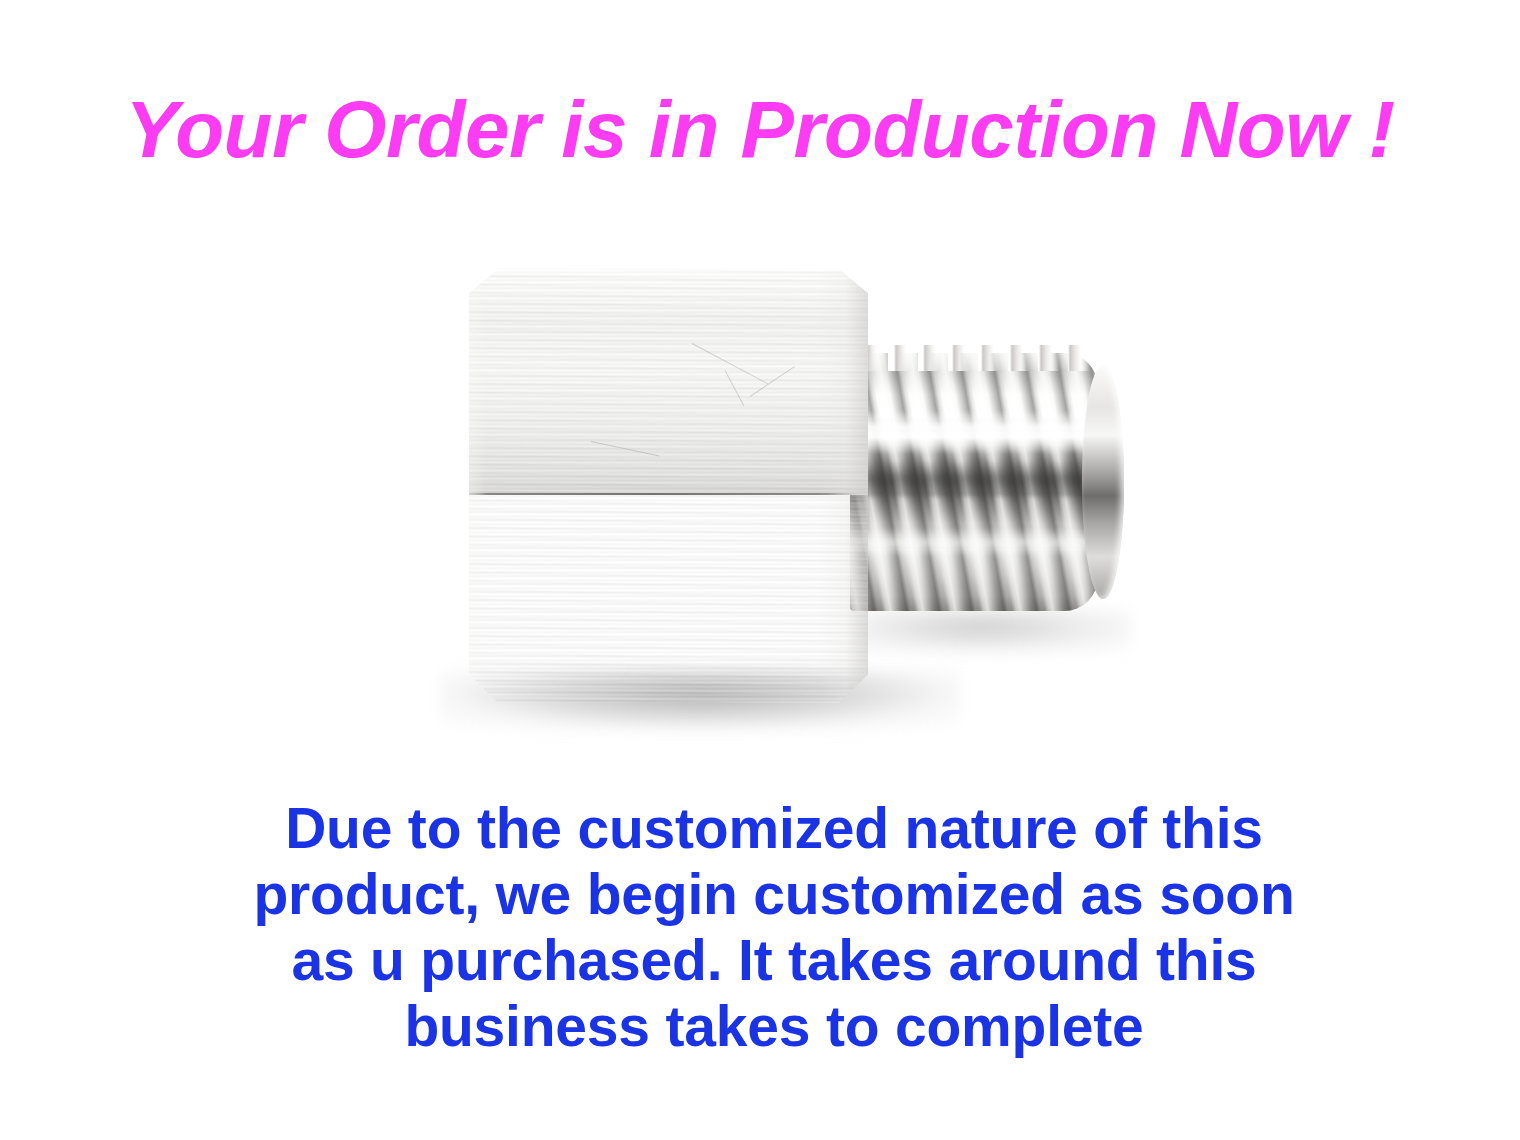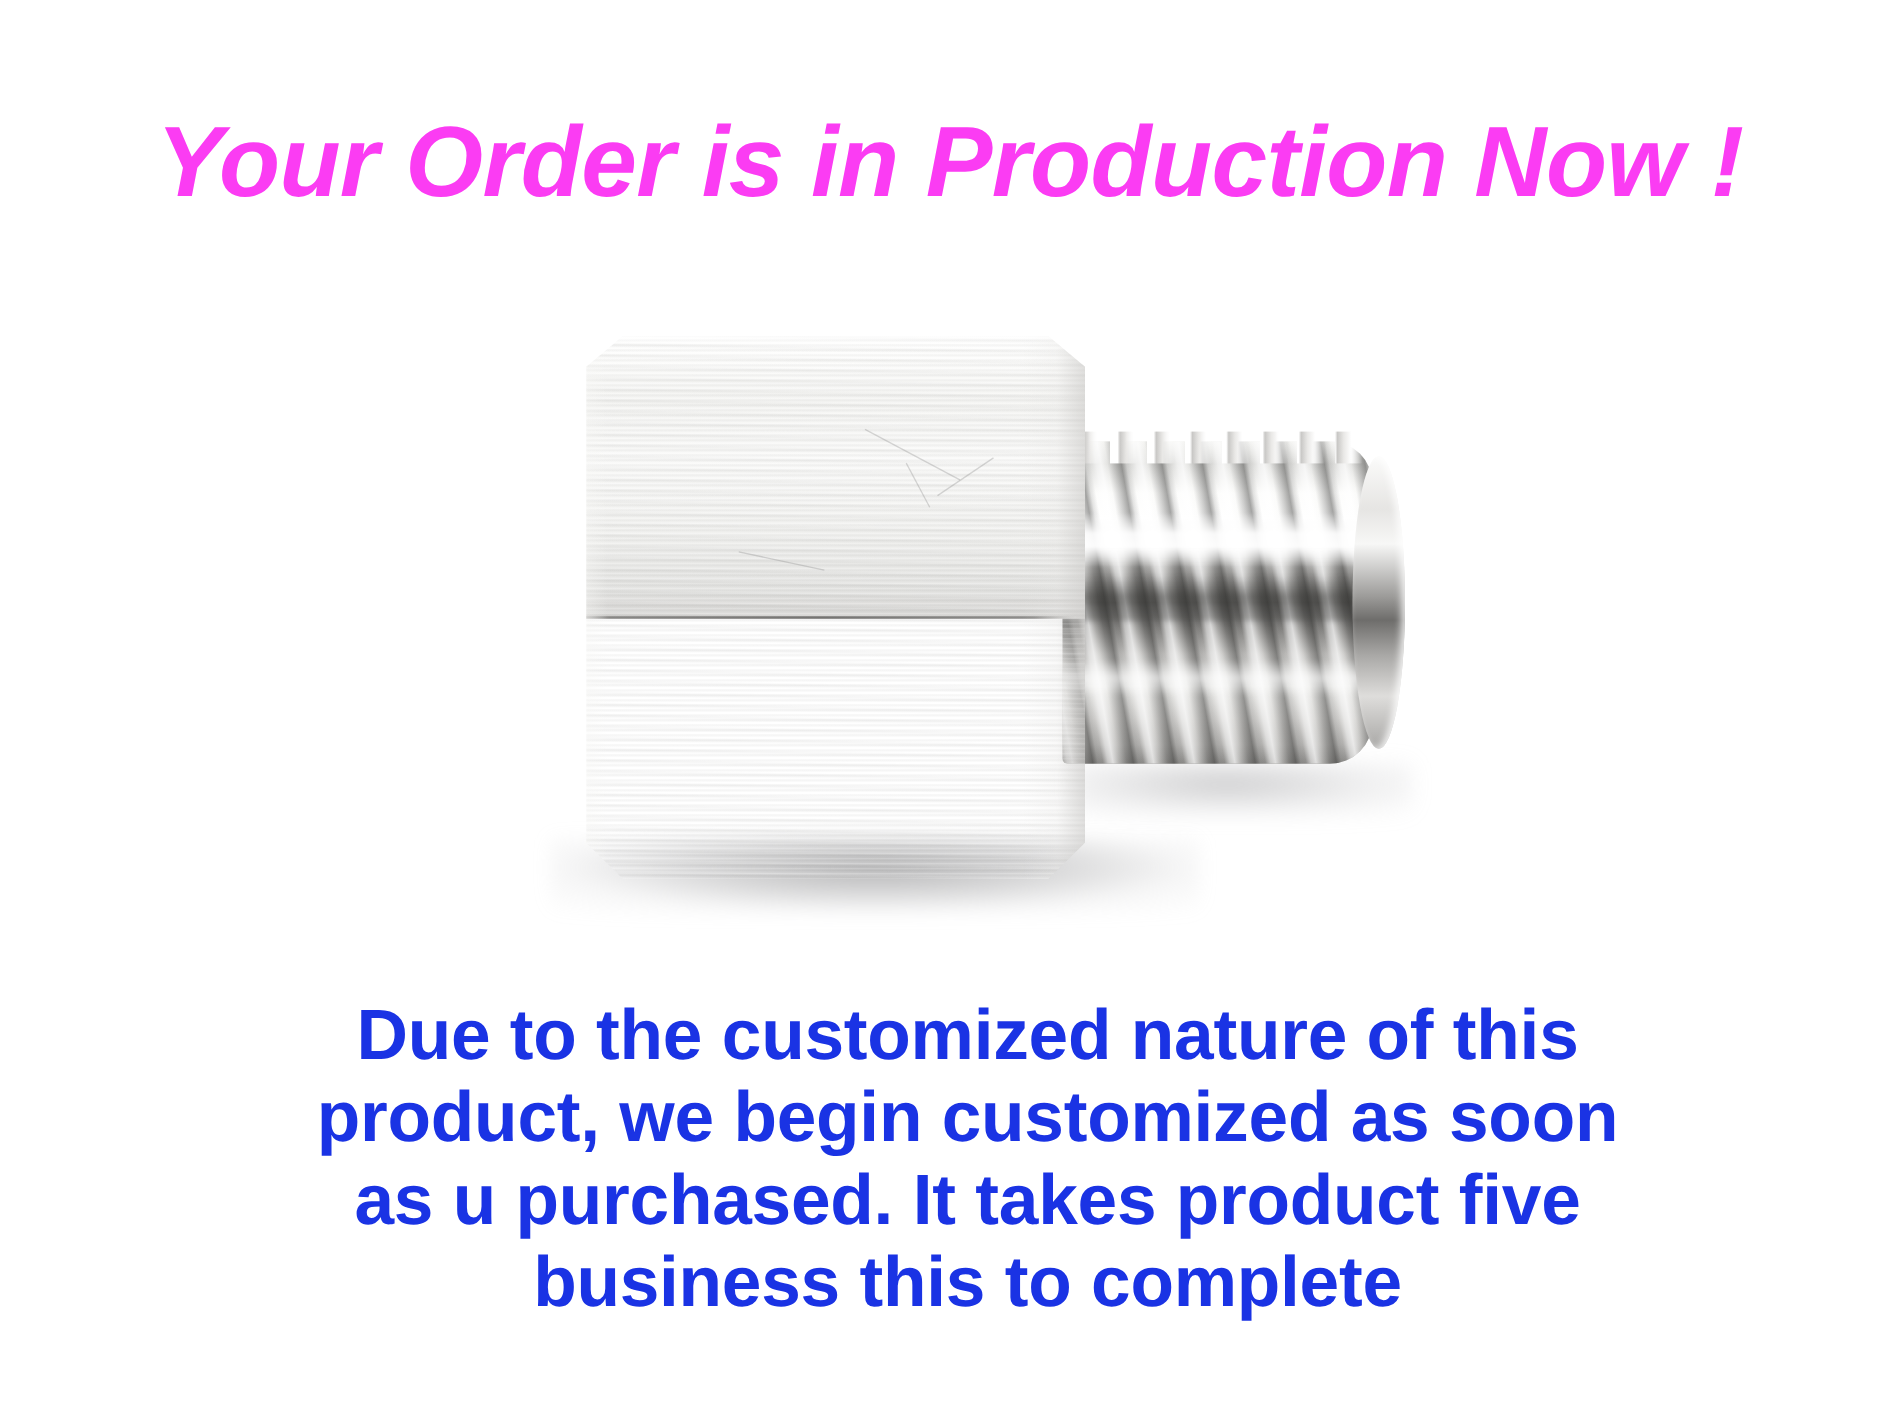--- a/index.html
+++ b/index.html
@@ -371,17 +371,17 @@
         <div class="scratch" style="left:34%;top:40%;width:70px;height:1px;transform:rotate(12deg);"></div>
         <div class="scratch" style="left:66%;top:24%;width:40px;height:1px;transform:rotate(62deg);"></div>
       </div>
     </div>
 
   </div>
 
   <div id="bodycopy">
     <span class="ln">Due to the customized nature of this</span>
     <span class="ln">product, we begin customized as soon</span>
-    <span class="ln">as u purchased. It takes product five</span>
-    <span class="ln">business this to complete</span>
+    <span class="ln">as u purchased. It takes around this</span>
+    <span class="ln">business takes to complete</span>
   </div>
 
 </div>
 
 </body></html>

